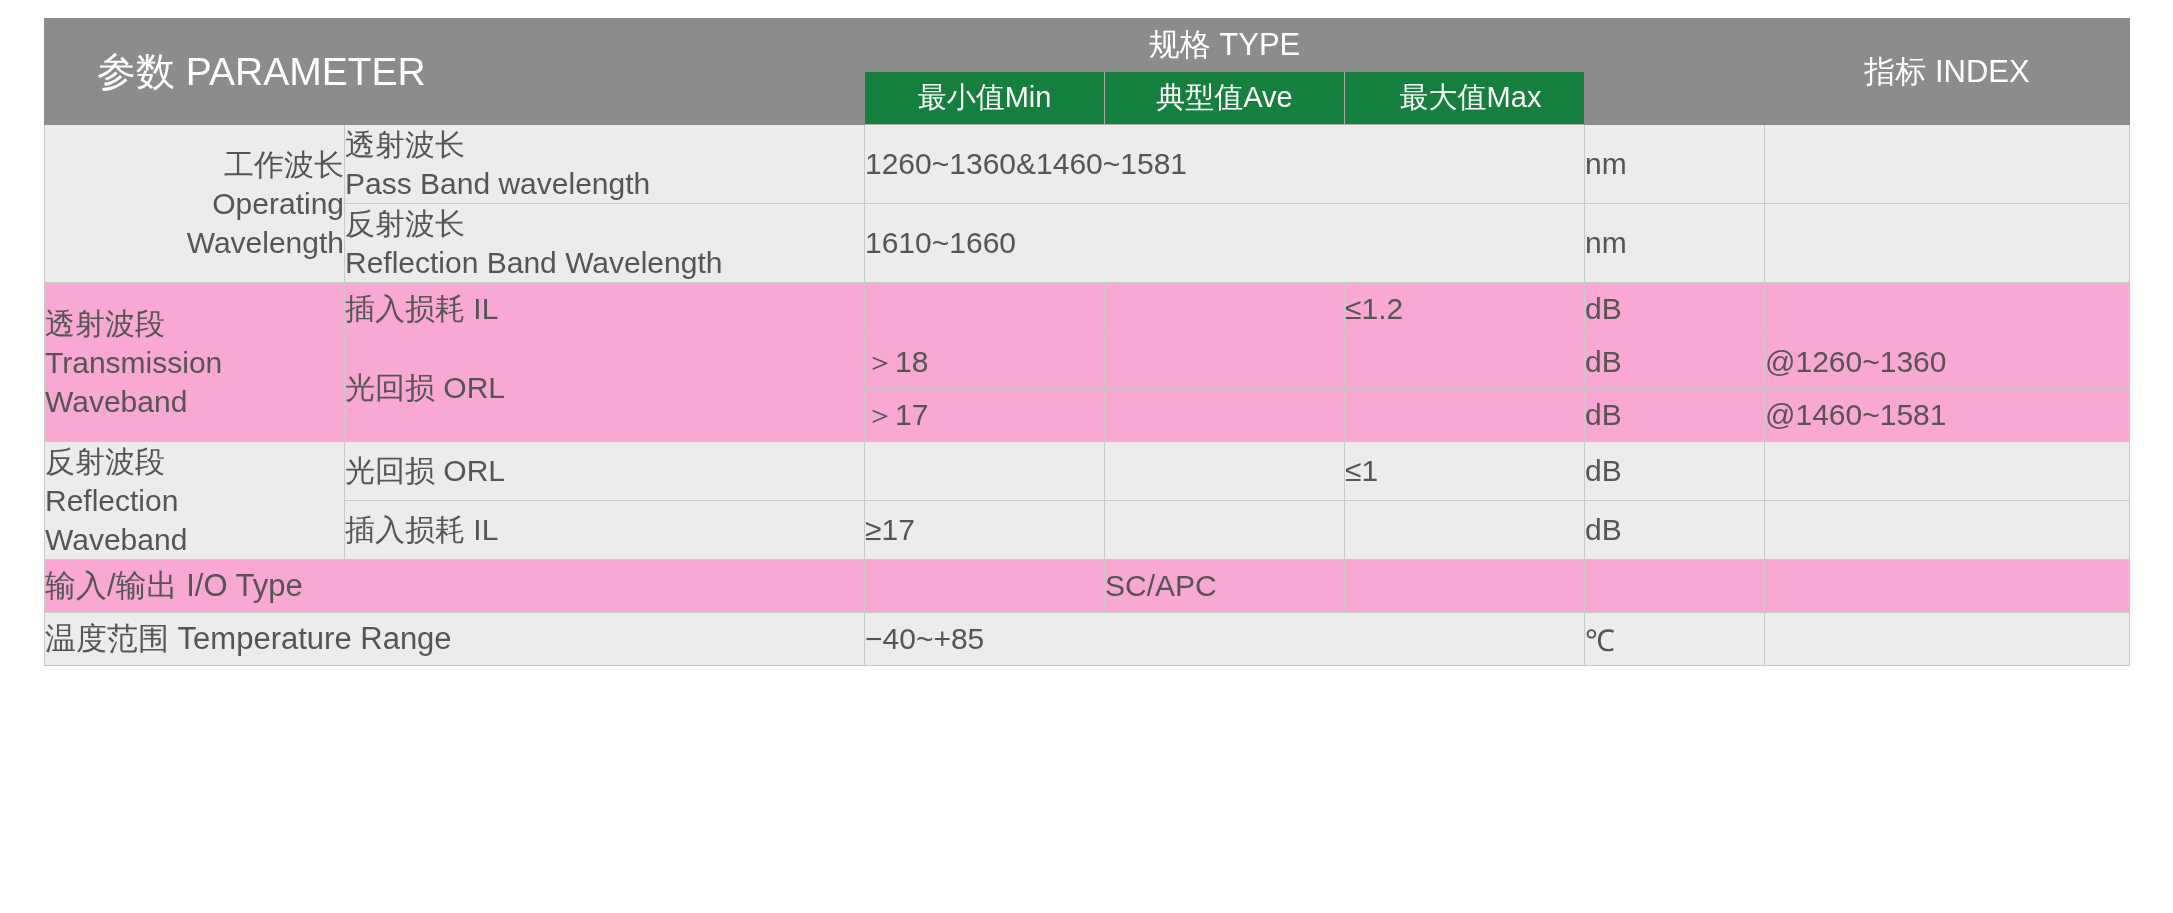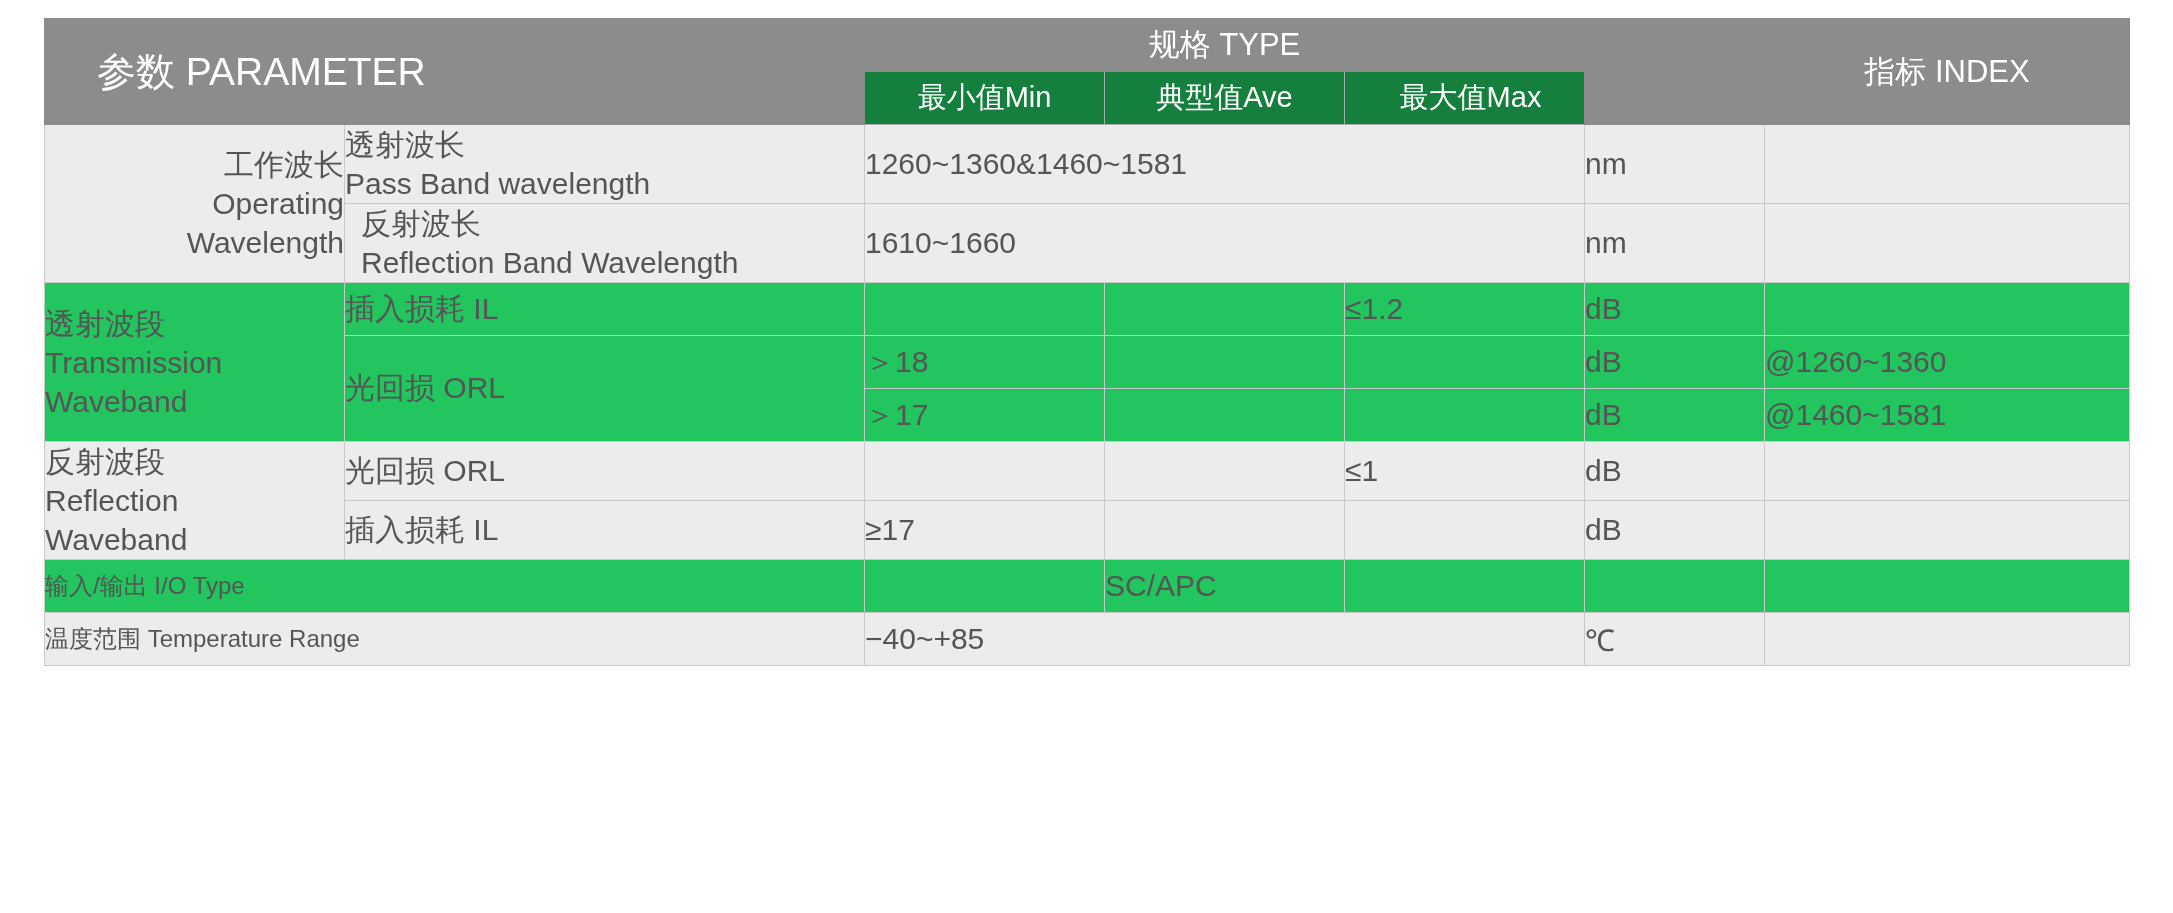--- a/index.html
+++ b/index.html
@@ -53,42 +53,42 @@
     border-color: #ababab !important;
     border-top: 1px solid #ababab !important;
   }
   .body-row td {
     height: 52px;
   }
   .shade {
     background: #ececec;
   }
   .white {
-    background: #22c55e;
+    background: #f9a8d4;
     margin-left: 36px;
   }
   .c1 {
     padding-left: 28px;
     line-height: 1.28;
     font-size: 30px;
     color: #555;
   }
   .c2 {
     padding-left: 26px;
     line-height: 1.28;
     font-size: 30px;
     color: #555;
   }
   .ctr {
     font-size: 30px;
     color: #555;
   }
   .left-lbl {
     padding-left: 28px;
-    font-size: 24px;
+    font-size: 31px;
     color: #555;
   }
   .two-line { line-height: 1.3; }
   
   col.c-param { width: 300px; }
   col.c-sub   { width: 520px; }
   col.c-min   { width: 240px; }
   col.c-ave   { width: 240px; }
   col.c-max   { width: 240px; }
   col.c-unit  { width: 180px; }
@@ -125,21 +125,21 @@
 
       <tr class="body-row">
         <td class="shade c1 two-line" rowspan="2" style="height:78px;text-align:right;">工作波长<br>Operating<br>Wavelength</td>
         <td class="shade c2 two-line">透射波长<br>Pass Band  wavelength</td>
         <td class="shade ctr" colspan="3">1260~1360&amp;1460~1581</td>
         <td class="shade ctr">nm</td>
         <td class="shade ctr"></td>
       </tr>
 
       <tr class="body-row">
-        <td class="shade c2 two-line" style="height:78px;padding-left:16px;">反射波长<br>Reflection Band Wavelength</td>
+        <td class="shade c2 two-line" style="height:78px;">反射波长<br>Reflection Band Wavelength</td>
         <td class="shade ctr" colspan="3">1610~1660</td>
         <td class="shade ctr">nm</td>
         <td class="shade ctr"></td>
       </tr>
 
       <tr class="body-row">
         <td class="white c1 two-line" rowspan="3">透射波段<br>Transmission<br>Waveband</td>
         <td class="white c2">插入损耗 IL</td>
         <td class="white ctr"></td>
         <td class="white ctr"></td>

